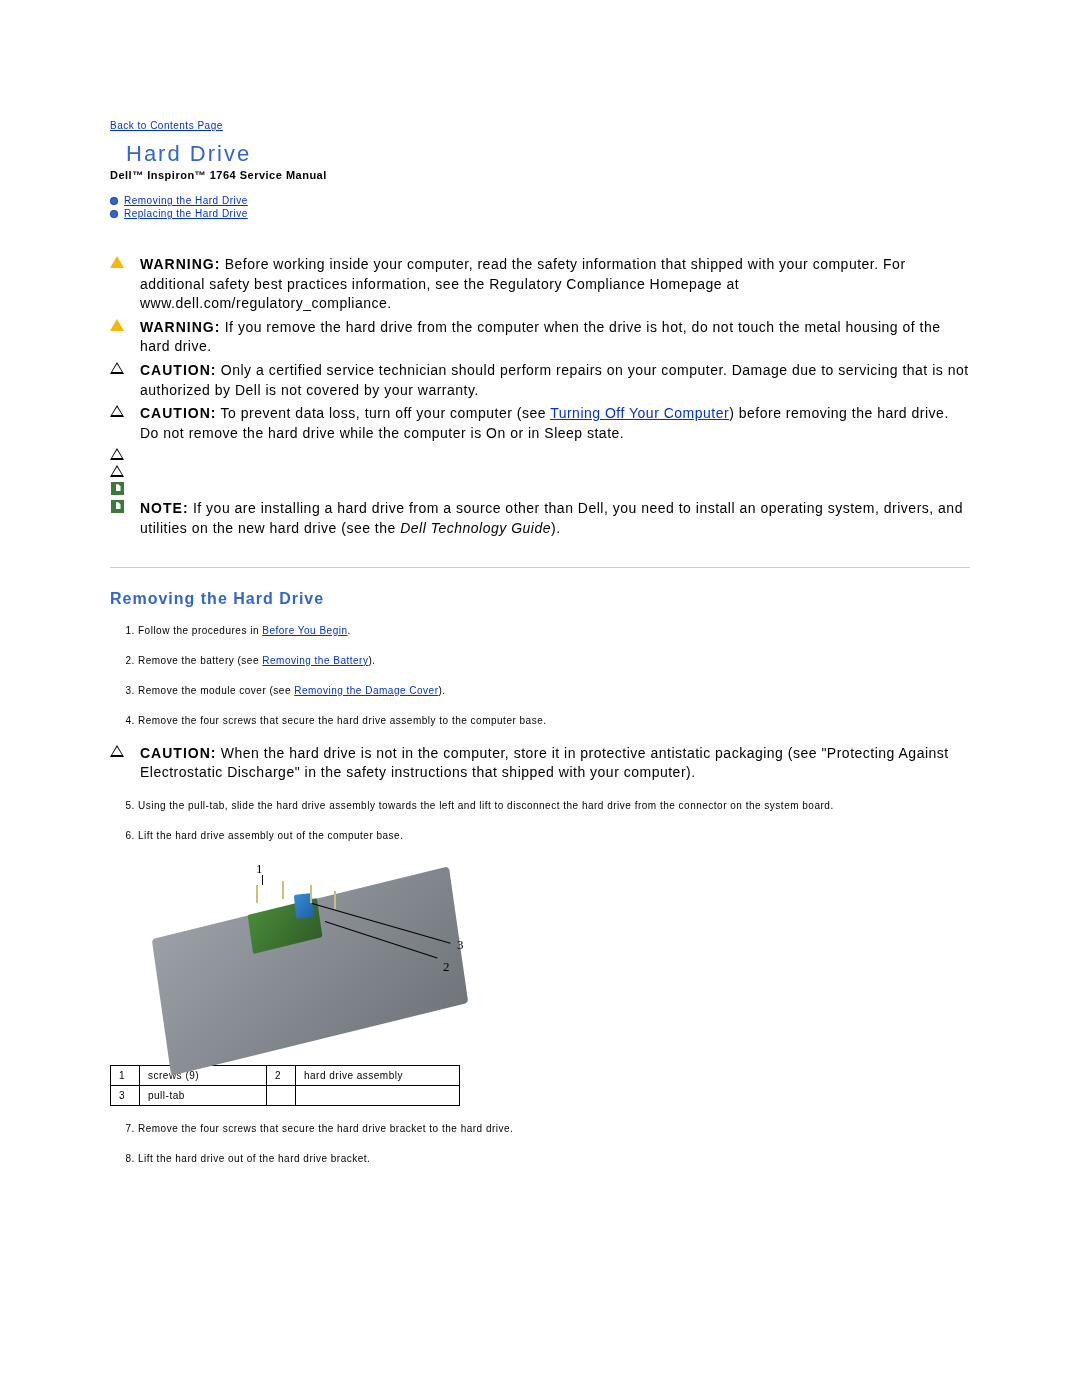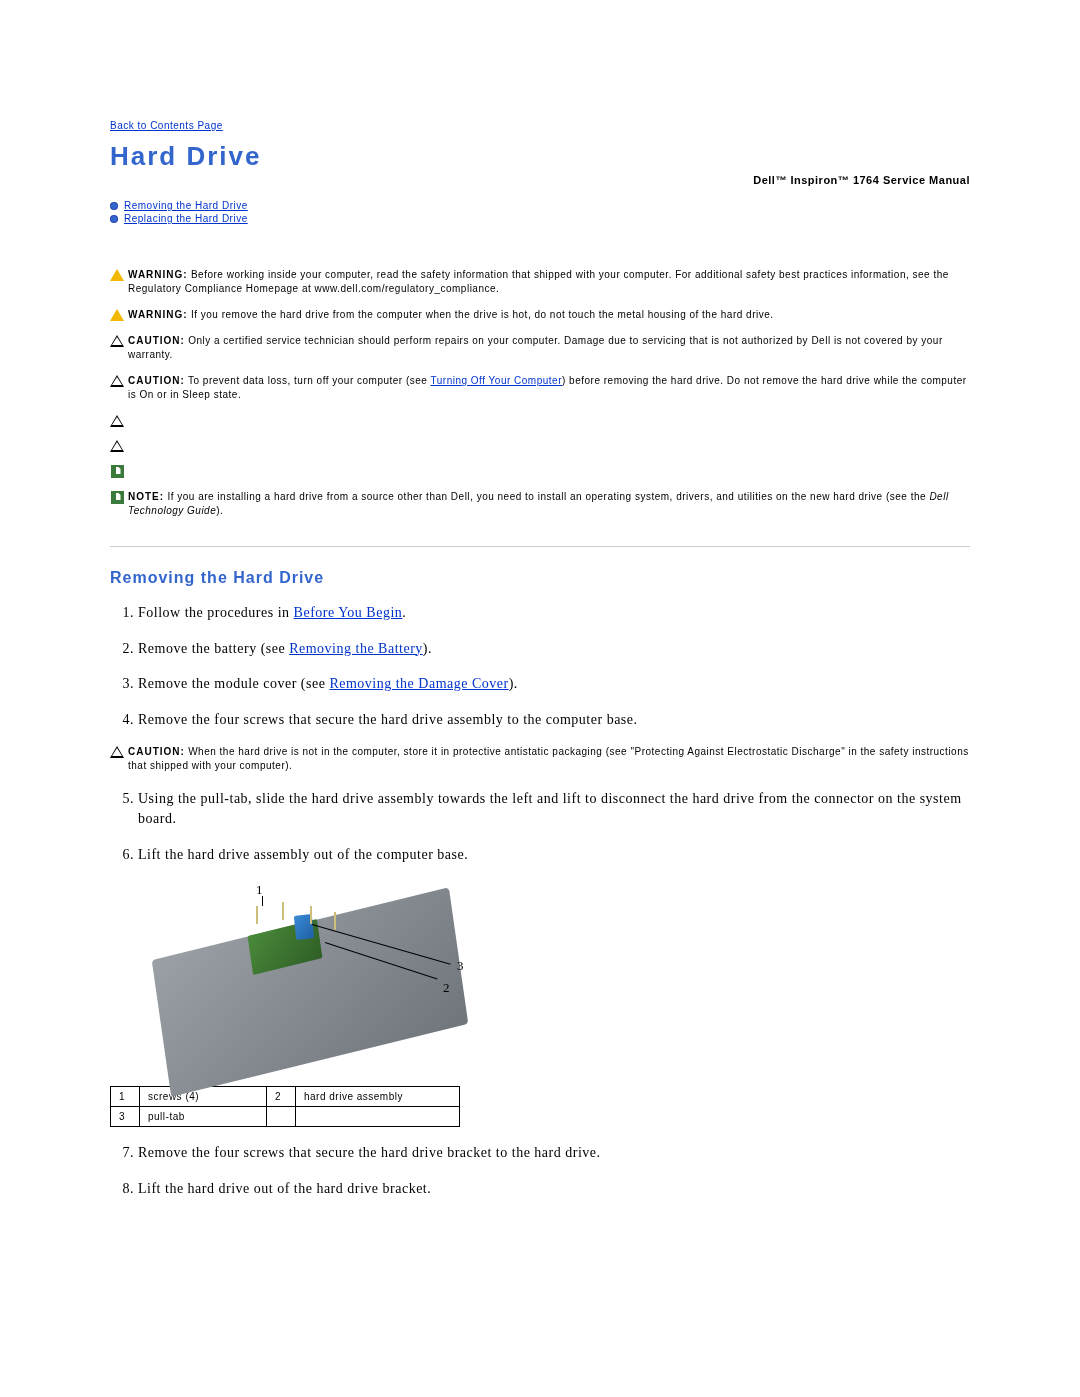--- a/index.html
+++ b/index.html
@@ -17,31 +17,30 @@
     color: #0033cc;
     text-decoration: underline;
   }
   .top-link {
     font-size: 10px;
     margin-bottom: 4px;
     display: block;
   }
   h1 {
     color: #3366cc;
-    font-size: 26px;
-    font-weight: bold;
+    font-size: 22px;
+    font-weight: normal;
     letter-spacing: 2px;
-    margin: 10px 0 2px 0;
+    margin: 10px 0 2px 16px;
   }
   .subtitle {
     font-size: 11px;
     font-weight: bold;
     letter-spacing: 0.5px;
     margin-bottom: 14px;
-    text-align: right;
   }
   h2 {
     color: #3366cc;
     font-size: 16px;
     font-weight: bold;
     letter-spacing: 1px;
     margin: 28px 0 14px 0;
     border-top: 1px solid #ccc;
     padding-top: 22px;
   }
@@ -54,23 +53,23 @@
   }
   .bullet-icon {
     width: 8px;
     height: 8px;
     background: radial-gradient(circle, #3366cc 0 45%, #000080 100%);
     border-radius: 50%;
     flex-shrink: 0;
   }
   .admon {
     display: flex;
-    gap: 4px;
-    margin: 12px 0;
-    font-size: 10px;
+    gap: 16px;
+    margin: 4px 0;
+    font-size: 14px;
     line-height: 1.4;
   }
   .admon .icon {
     width: 14px;
     flex-shrink: 0;
     display: flex;
     justify-content: center;
     padding-top: 1px;
   }
   .tri-warn {
@@ -114,25 +113,24 @@
     clip-path: polygon(0 0,60% 0,100% 30%,100% 100%,0 100%);
   }
   .admon b {
     letter-spacing: 1px;
   }
   ol.steps {
     padding-left: 28px;
     counter-reset: step;
   }
   ol.steps > li {
-    font-size: 14px;
+    font-size: 10px;
     letter-spacing: 0.5px;
     margin: 16px 0;
     line-height: 1.4;
-    font-family: Liberation Serif, serif;
   }
   .diagram-wrap {
     margin: 18px 0 14px 0;
   }
   .diagram {
     width: 330px;
     height: 190px;
     position: relative;
     margin-left: 50px;
   }
@@ -304,21 +302,21 @@
 
     <span class="callout-label" style="left:297px;top:76px">3</span>
     <span class="callout-line" style="left:152px;top:42px;width:144px;height:1px;transform:rotate(16deg);transform-origin:left"></span>
   </div>
 </div>
 
 <table class="legend">
   <tbody>
       <tr>
     <td class="num">1</td>
-    <td class="w2">screws (4)</td>
+    <td class="w2">screws (9)</td>
     <td class="num">2</td>
     <td>hard drive assembly</td>
   </tr>
   <tr>
     <td class="num">3</td>
     <td class="w2">pull-tab</td>
     <td class="num"></td>
     <td></td>
   </tr>
 </tbody>

